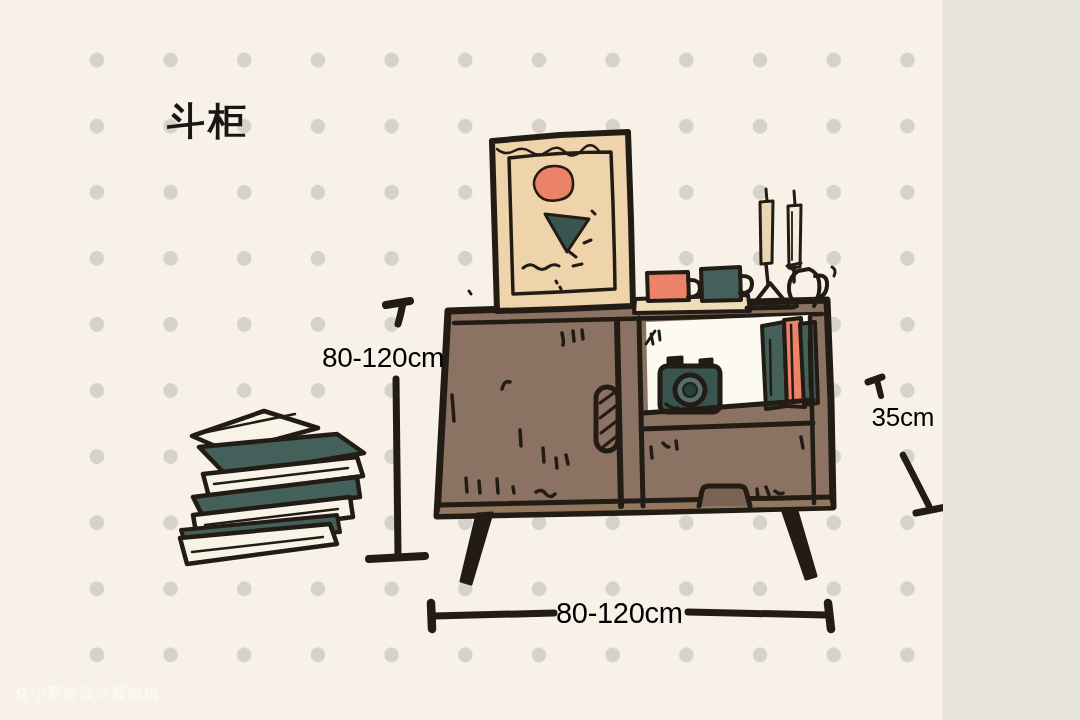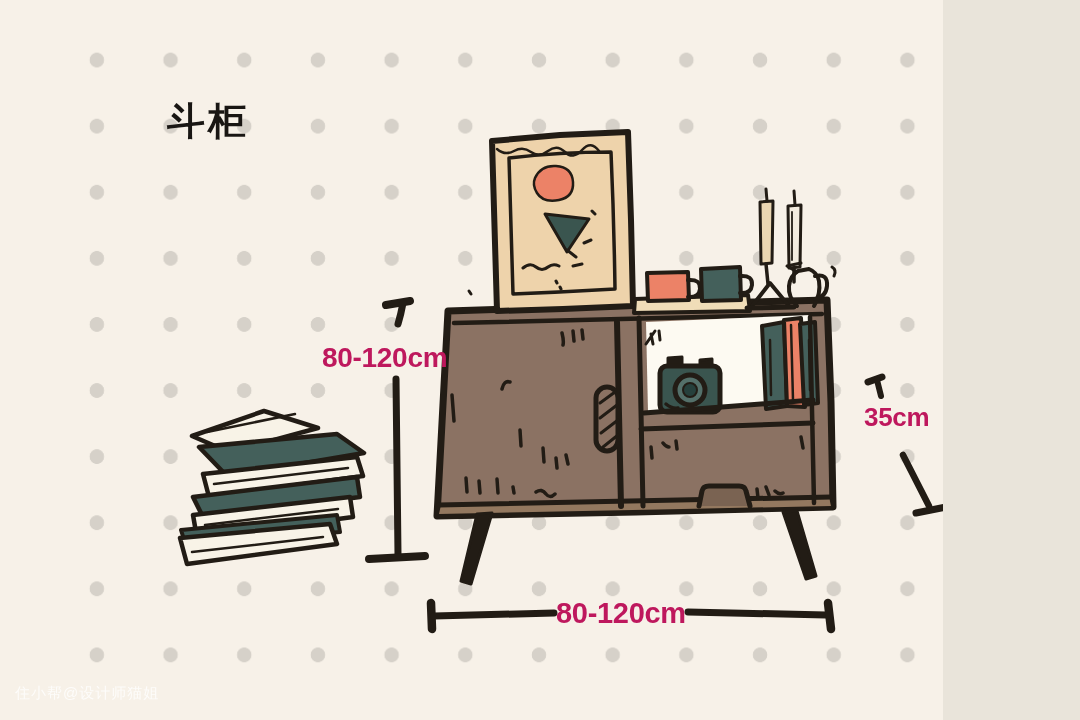--- a/index.html
+++ b/index.html
@@ -13,26 +13,26 @@
     background-image:radial-gradient(circle, #d6d1c9 7px, rgba(214,209,201,0) 7.6px);
     background-size:73.7px 66.1px;
     background-position:0px 3px;
   }
   .art{position:absolute;left:0;top:0;width:1080px;height:720px;}
   .page-title{
     position:absolute;left:167px;top:96px;
     font-size:38px;font-weight:800;color:#191613;letter-spacing:3px;
   }
   .dim-label{
-    position:absolute;font-weight:700;color:#be185d;letter-spacing:-0.3px;
+    position:absolute;font-weight:400;color:#000000;letter-spacing:-0.3px;
     text-align:center;white-space:nowrap;
   }
   .dim-h{left:322px;top:342px;width:116px;font-size:28px;}
   .dim-w{left:556px;top:597px;width:122px;font-size:29px;}
-  .dim-d{left:864px;top:402px;width:70px;font-size:26px;text-align:left;}
+  .dim-d{left:864px;top:402px;width:70px;font-size:26px;text-align:right;}
   .watermark{
     position:absolute;left:15px;top:684px;
     font-size:15px;color:rgba(255,255,255,0.78);letter-spacing:1px;
   }
   
   .sk{fill:none;stroke:#221c15;stroke-linecap:round;stroke-linejoin:round;}
   .fl{stroke:#221c15;stroke-linecap:round;stroke-linejoin:round;}
 </style>
 </head>
 <body>

